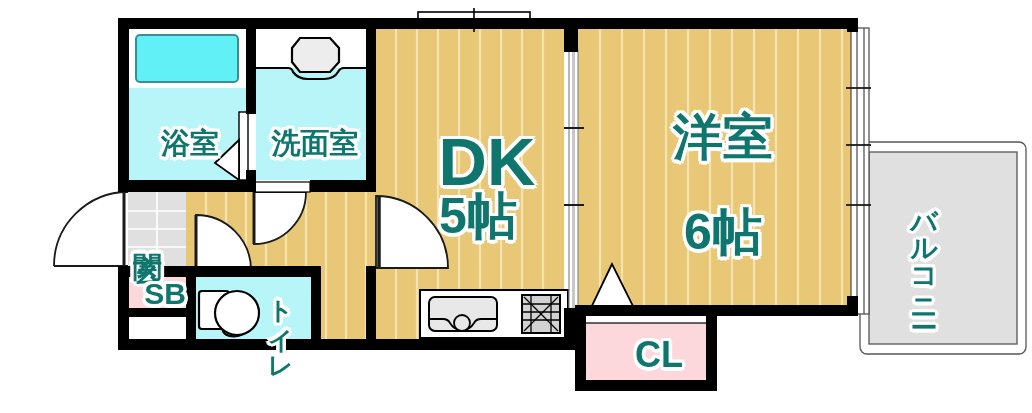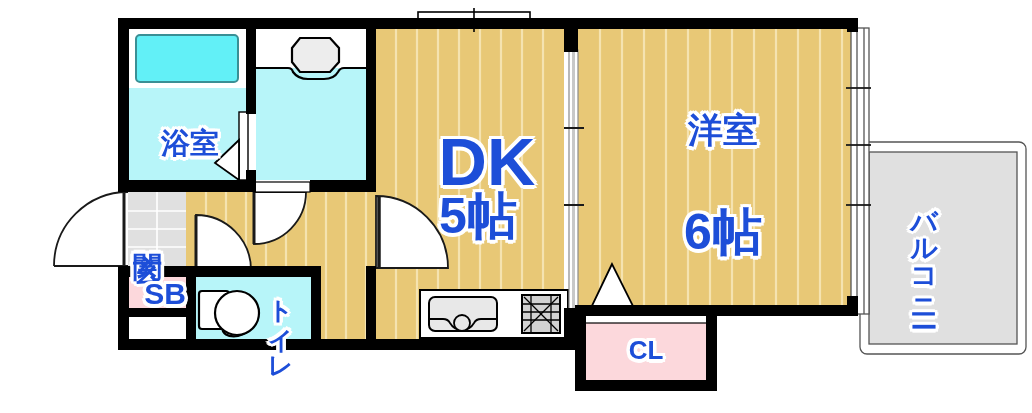--- a/index.html
+++ b/index.html
@@ -22,21 +22,21 @@
     position: absolute;
     left: 0;
     top: 0;
     width: 1032px;
     height: 413px;
     display: block;
   }
   
   .halo {
     position: absolute;
-    color: #1d4ed8;
+    color: #0f766e;
     font-weight: bold;
     line-height: 1.0;
     text-align: center;
     white-space: pre;
     text-shadow:
       2.5px 0 0 #fff, -2.5px 0 0 #fff, 0 2.5px 0 #fff, 0 -2.5px 0 #fff,
       1.8px 1.8px 0 #fff, -1.8px 1.8px 0 #fff, 1.8px -1.8px 0 #fff, -1.8px -1.8px 0 #fff,
       3.5px 0 0 #fff, -3.5px 0 0 #fff, 0 3.5px 0 #fff, 0 -3.5px 0 #fff,
       2.6px 2.6px 0 #fff, -2.6px 2.6px 0 #fff, 2.6px -2.6px 0 #fff, -2.6px -2.6px 0 #fff;
     pointer-events: none;
@@ -263,33 +263,34 @@
       <rect x="564" y="18" width="14" height="34"></rect>
 
       <rect x="564" y="308" width="14" height="42"></rect>
 
       <rect x="564" y="308" width="11" height="42"></rect>
     </g>
   </svg>
 
   <div class="halo" style="left:143px; top:129px; width:94px; font-size:29px;">浴室</div>
 
+  <div class="halo" style="left:260px; top:129px; width:110px; font-size:29px;">洗面室</div>
 
   <div class="halo" style="left:414px; top:128px; width:146px; font-size:67px; text-align:center;">DK</div>
 
   <div class="halo" style="left:405px; top:191px; width:146px; font-size:50px; text-align:center;">5帖</div>
 
-  <div class="halo" style="left:645px; top:112px; width:156px; font-size:35px; text-align:center;">洋室</div>
+  <div class="halo" style="left:645px; top:112px; width:156px; font-size:50px; text-align:center;">洋室</div>
 
   <div class="halo" style="left:645px; top:172px; width:156px; font-size:50px; text-align:center;margin-top:35px;">6帖</div>
 
   <div class="halo vertical-text" style="left:133px; top:199px; height:62px; font-size:29px;">玄関</div>
 
   <div class="halo" style="left:128px; top:279px; width:58px; font-size:30px; text-align:right;">SB</div>
 
 
   <div class="halo vertical-text" style="left:268px; top:282px; height:66px; font-size:25px;">トイレ</div>
 
-  <div class="halo" style="left:585px; top:337px; width:122px; font-size:26px; text-align:center;">CL</div>
+  <div class="halo" style="left:598px; top:337px; width:122px; font-size:36px; text-align:center;">CL</div>
 
   <div class="halo vertical-text" style="left:910px; top:176px; height:150px; font-size:27px;">バルコニー</div>
 
 </div>
 
 </body></html>

